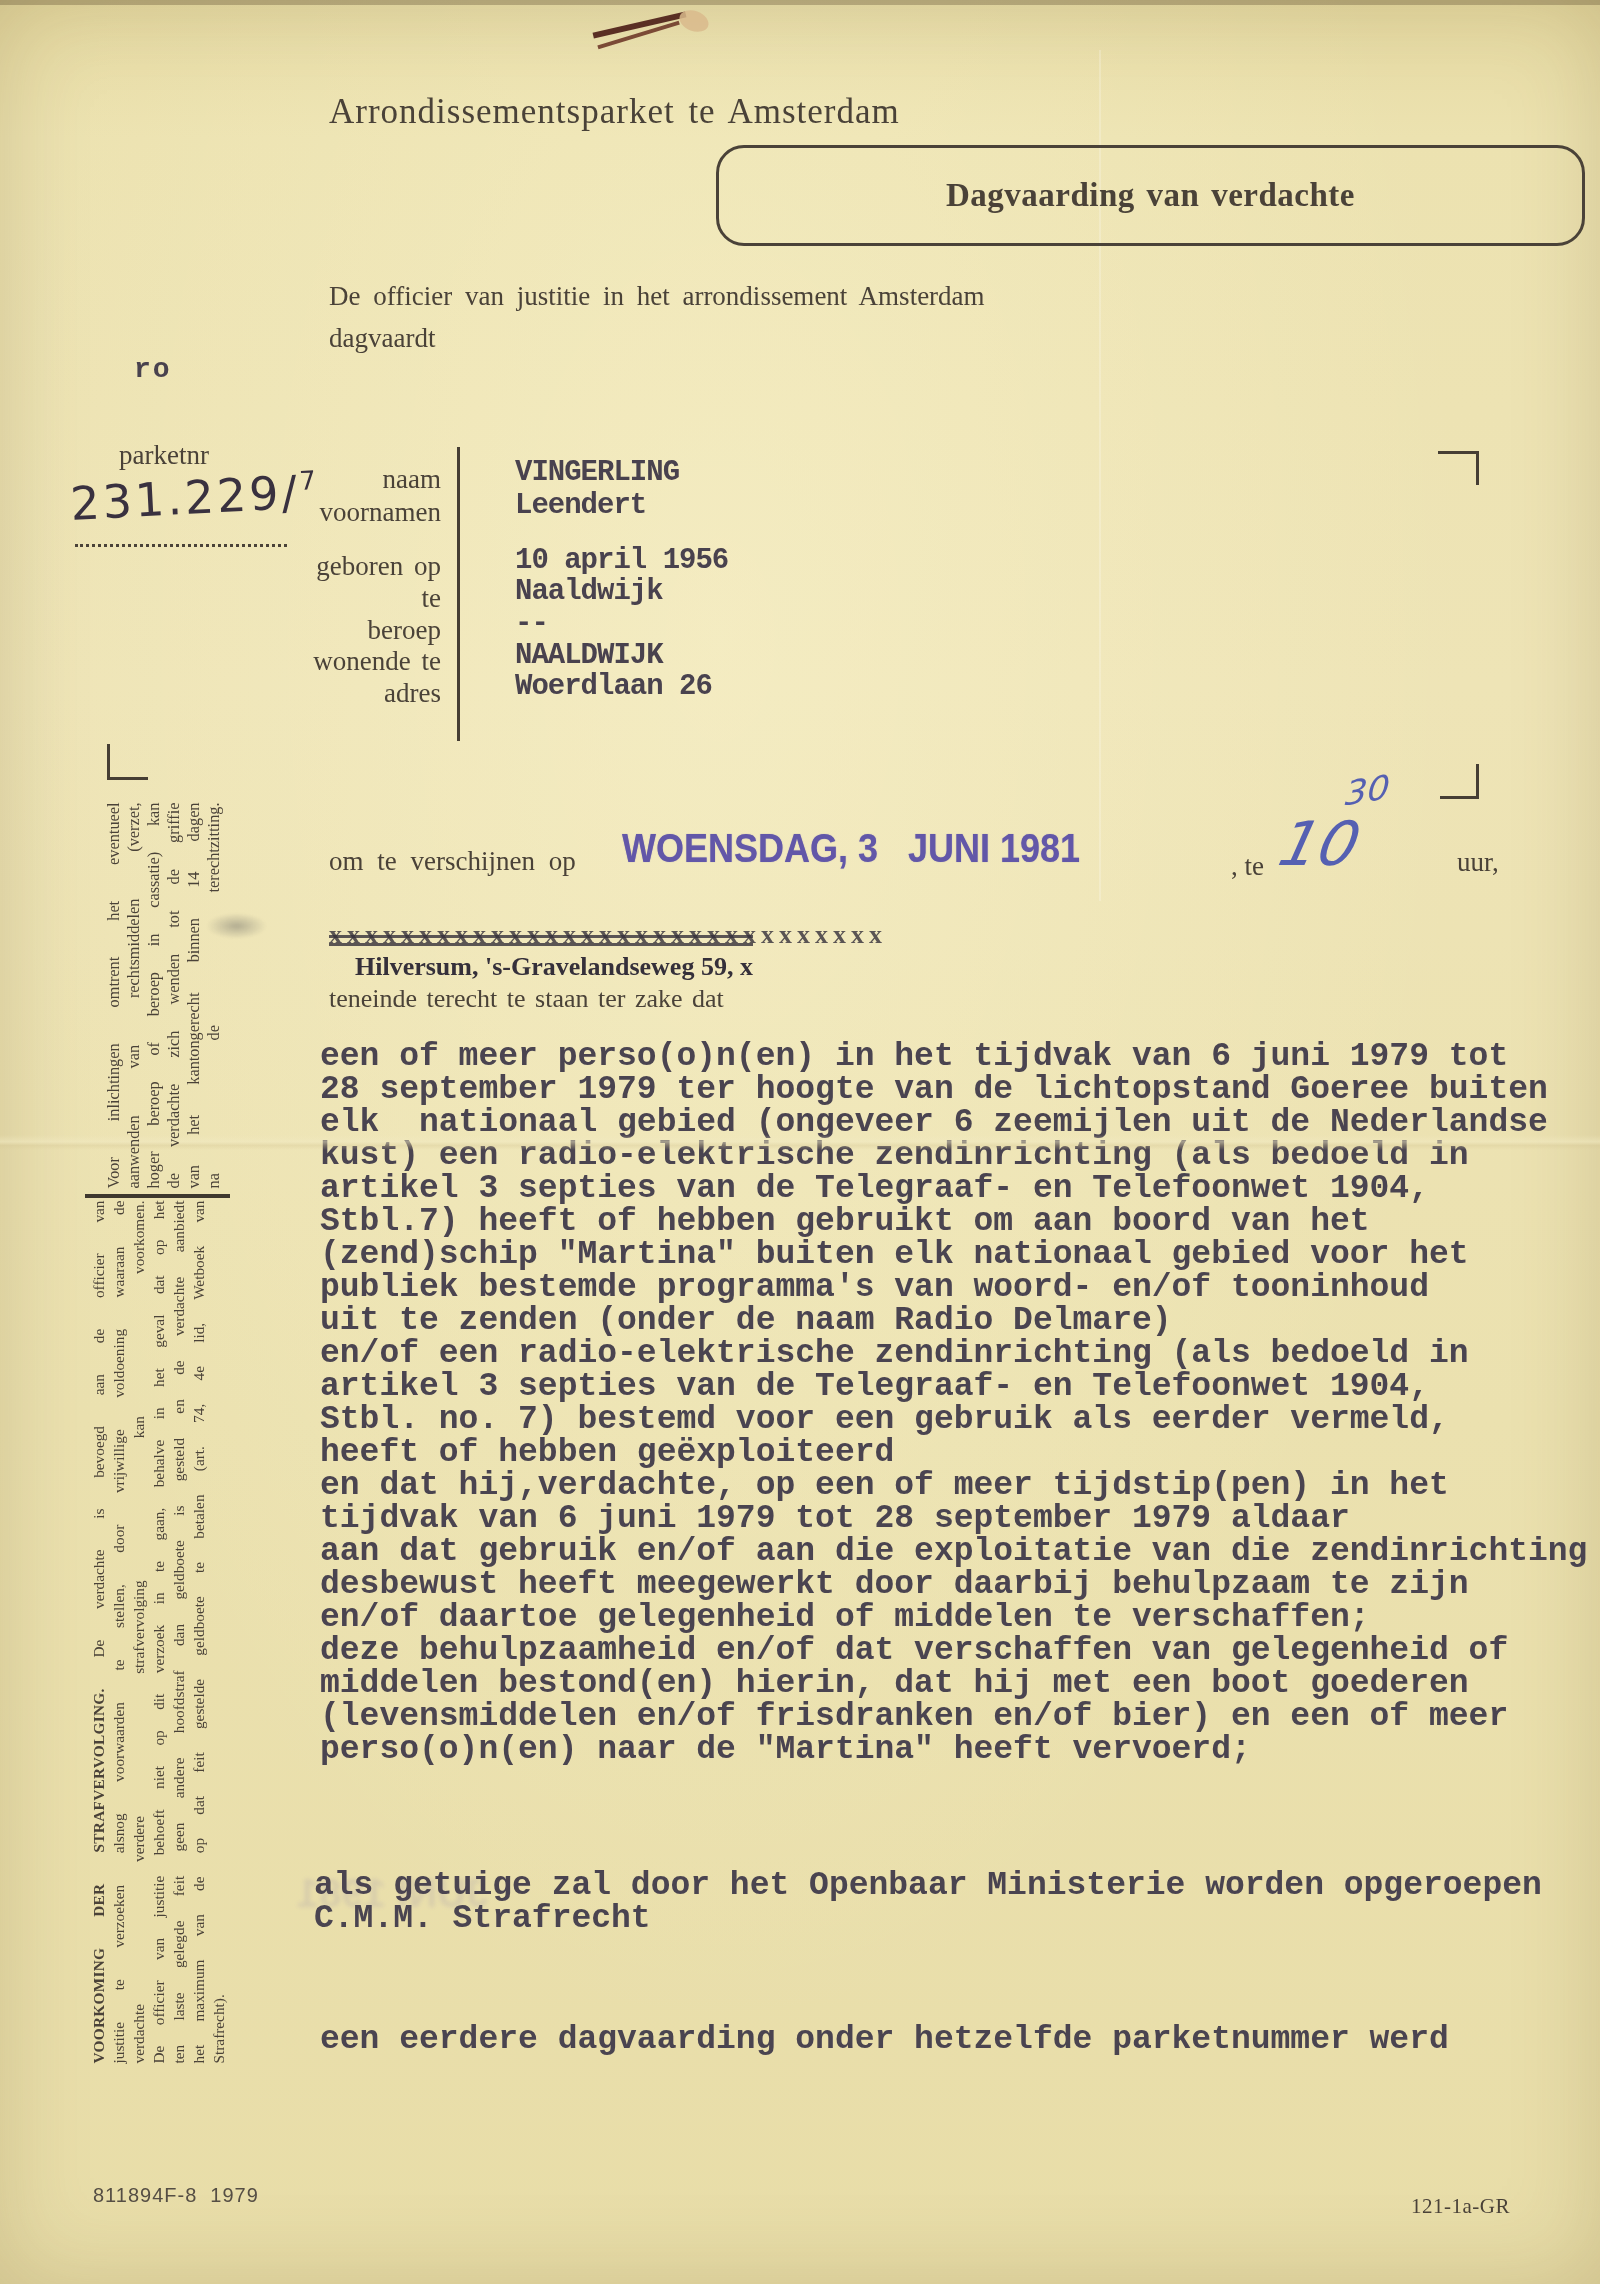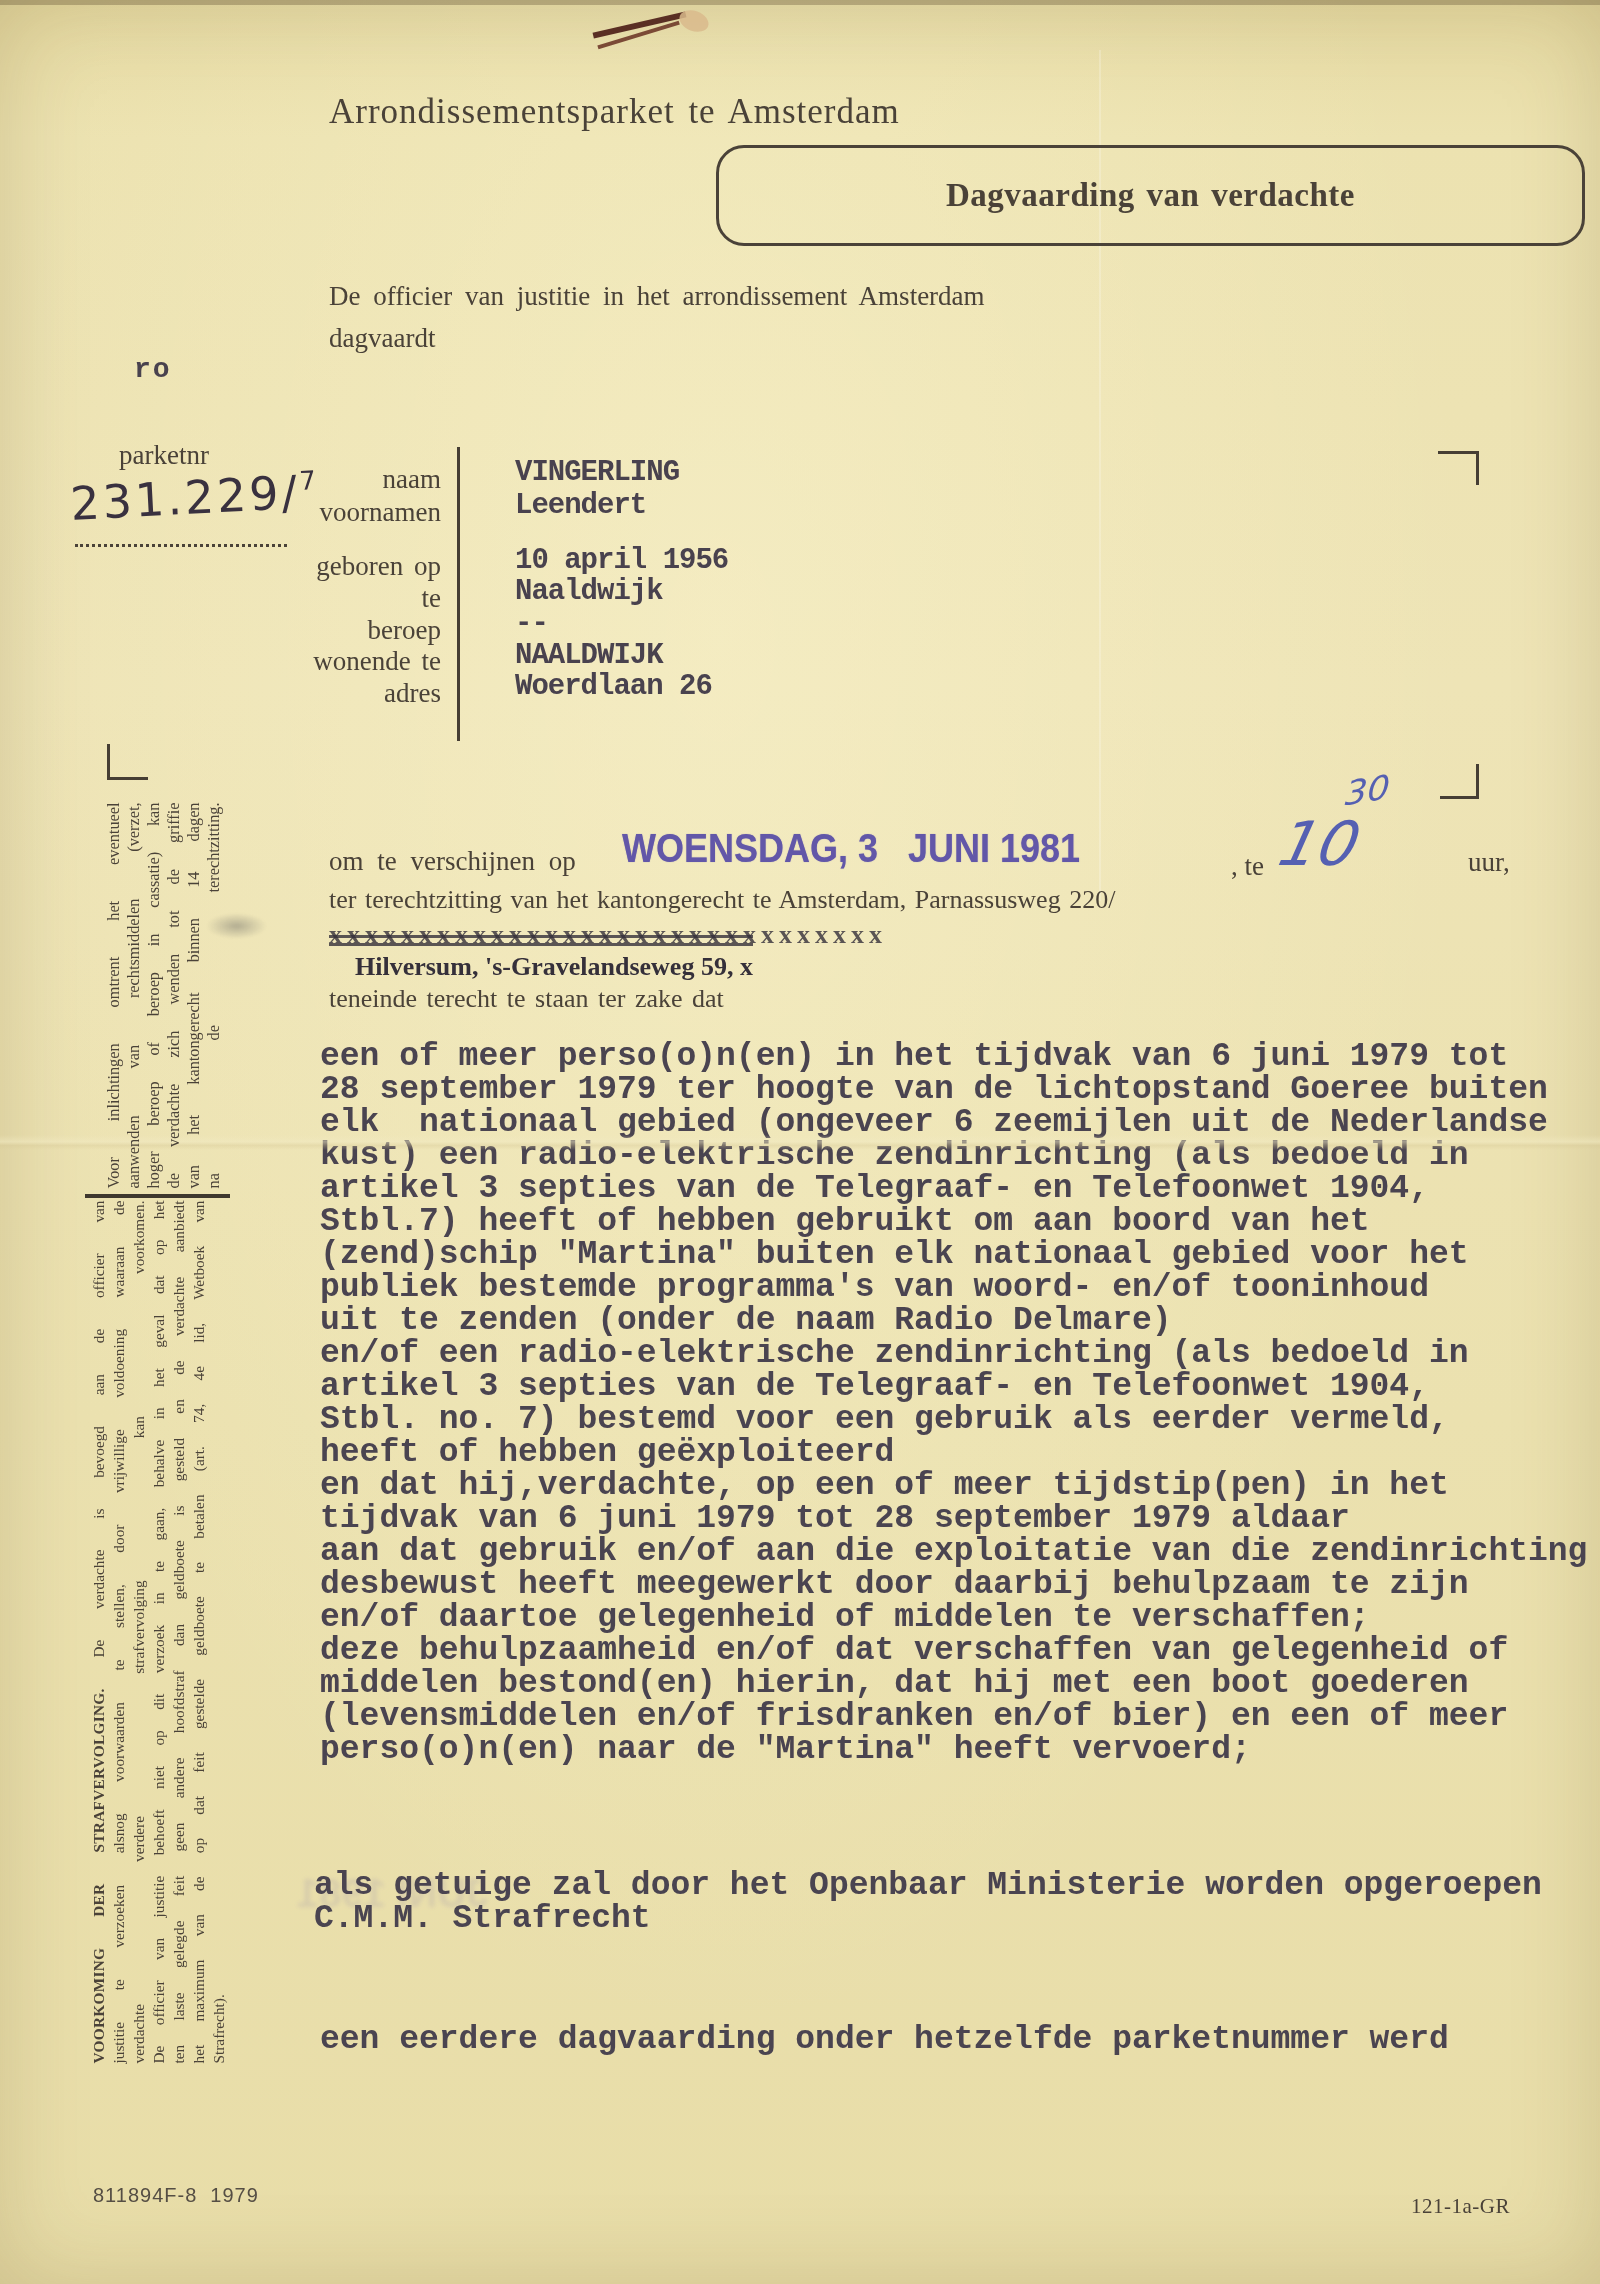--- a/index.html
+++ b/index.html
@@ -38,21 +38,21 @@
   .mark{border-color:#463e34;}
   .mark.tr{left:1438px; top:451px; width:38px; height:31px; border-top:3.5px solid #463e34; border-right:3.5px solid #463e34;}
   .mark.bl{left:107px; top:744px; width:38px; height:33px; border-left:3.5px solid #463e34; border-bottom:3.5px solid #463e34;}
   .mark.br{left:1440px; top:764px; width:36px; height:32px; border-right:3.5px solid #463e34; border-bottom:3.5px solid #463e34;}
   
   .verschijnen{left:329px; top:846px; font-size:27px; word-spacing:7px;}
   .stamp{left:622px; top:826px; font-family:"Liberation Sans", sans-serif; font-weight:bold;
     font-size:40px; color:#6257a8; white-space:pre; transform:scaleX(0.9); transform-origin:left top;
     text-shadow:0 0 1px rgba(98,87,168,0.6);}
   .te{left:1231px; top:851px; font-size:27px;}
-  .uur{left:1457px; top:847px; font-size:27px;margin-left:11px;}
+  .uur{left:1457px; top:847px; font-size:27px;}
   .handtime{left:1281px; top:808px; font-size:61px; color:#5560b2; transform:skewX(-14deg); font-style:italic;}
   .handsup{left:1346px; top:770px; font-size:34px; color:#5560b2; transform:skewX(-14deg) rotate(-10deg); font-style:italic;}
   .court{left:329px; top:885px; font-size:26px; word-spacing:2px;}
   .struck{left:329px; top:922px; font-size:26px; font-weight:bold; color:#35303a; white-space:pre;}
   .struck .over{position:absolute; left:0; top:-2px; letter-spacing:5px; opacity:0.8; white-space:pre;}
   .struck .bar1,.struck .bar2{position:absolute; left:0; width:100%; height:2.5px; background:#35303a; opacity:.8;}
   .struck .bar1{top:13px;} .struck .bar2{top:21px;}
   .teneinde{left:329px; top:984px; font-size:26px; word-spacing:3px;}
   
   .typedblock{font-family:"Liberation Mono", monospace; font-weight:bold; font-size:33px;
@@ -114,21 +114,20 @@
   <div class="abs mark tr"></div>
   <div class="abs mark bl"></div>
   <div class="abs mark br"></div>
 
   <div class="abs serif verschijnen">om te verschijnen op</div>
   <div class="abs stamp">WOENSDAG, 3   JUNI 1981</div>
   <div class="abs serif te">, te</div>
   <div class="abs hand handtime">10</div>
   <div class="abs hand handsup">30</div>
   <div class="abs serif uur">uur,</div>
-  <div class="abs serif court">ter terechtzitting van het kantongerecht te Amsterdam, Parnassusweg 220/</div>
   <div class="abs smudge"></div>
   <div class="abs serif struck">
     <span>Hilversum, 's-Gravelandseweg 59, x</span>
     <span class="over">xxxxxxxxxxxxxxxxxxxxxxxxxxxxxxx</span>
     <span class="bar1"></span>
     <span class="bar2"></span>
   </div>
   <div class="abs serif teneinde">teneinde terecht te staan ter zake dat</div>
 
   <div class="abs typedblock charge"><div>een of meer perso(o)n(en) in het tijdvak van 6 juni 1979 tot</div><div>28 september 1979 ter hoogte van de lichtopstand Goeree buiten</div><div>elk  nationaal gebied (ongeveer 6 zeemijlen uit de Nederlandse</div><div>kust) een radio-elektrische zendinrichting (als bedoeld in</div><div>artikel 3 septies van de Telegraaf- en Telefoonwet 1904,</div><div>Stbl.7) heeft of hebben gebruikt om aan boord van het</div><div>(zend)schip "Martina" buiten elk nationaal gebied voor het</div><div>publiek bestemde programma's van woord- en/of tooninhoud</div><div>uit te zenden (onder de naam Radio Delmare)</div><div>en/of een radio-elektrische zendinrichting (als bedoeld in</div><div>artikel 3 septies van de Telegraaf- en Telefoonwet 1904,</div><div>Stbl. no. 7) bestemd voor een gebruik als eerder vermeld,</div><div>heeft of hebben geëxploiteerd</div><div>en dat hij,verdachte, op een of meer tijdstip(pen) in het</div><div>tijdvak van 6 juni 1979 tot 28 september 1979 aldaar</div><div>aan dat gebruik en/of aan die exploitatie van die zendinrichting</div><div>desbewust heeft meegewerkt door daarbij behulpzaam te zijn</div><div>en/of daartoe gelegenheid of middelen te verschaffen;</div><div>deze behulpzaamheid en/of dat verschaffen van gelegenheid of</div><div>middelen bestond(en) hierin, dat hij met een boot goederen</div><div>(levensmiddelen en/of frisdranken en/of bier) en een of meer</div><div>perso(o)n(en) naar de "Martina" heeft vervoerd;</div></div>

